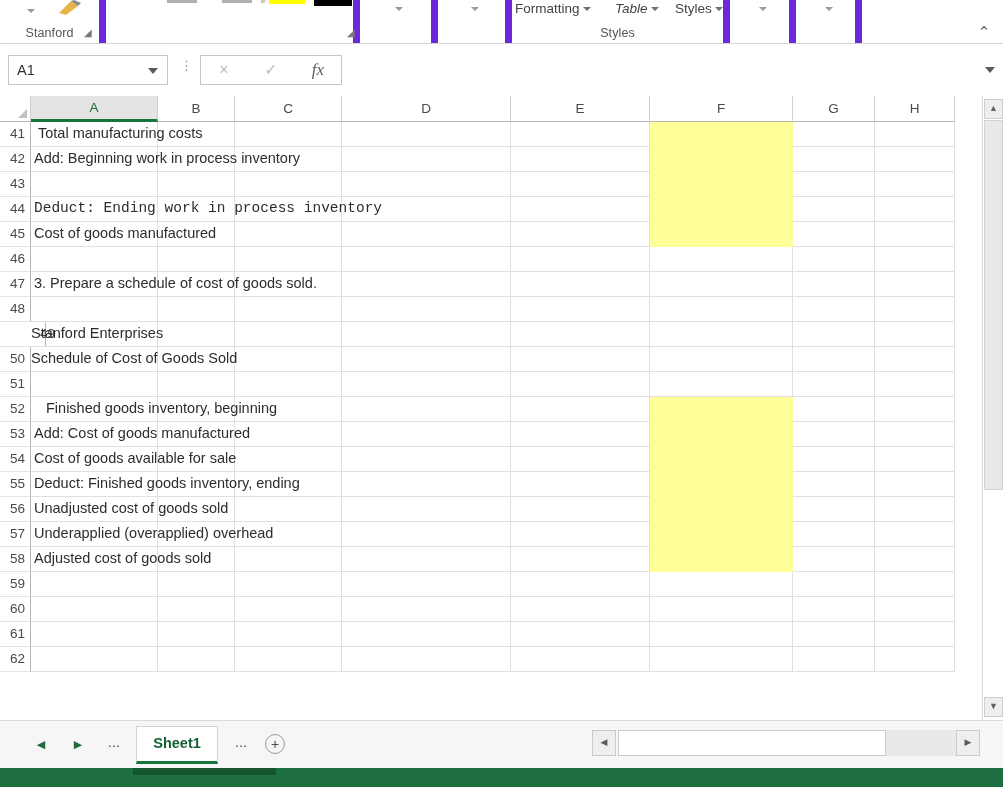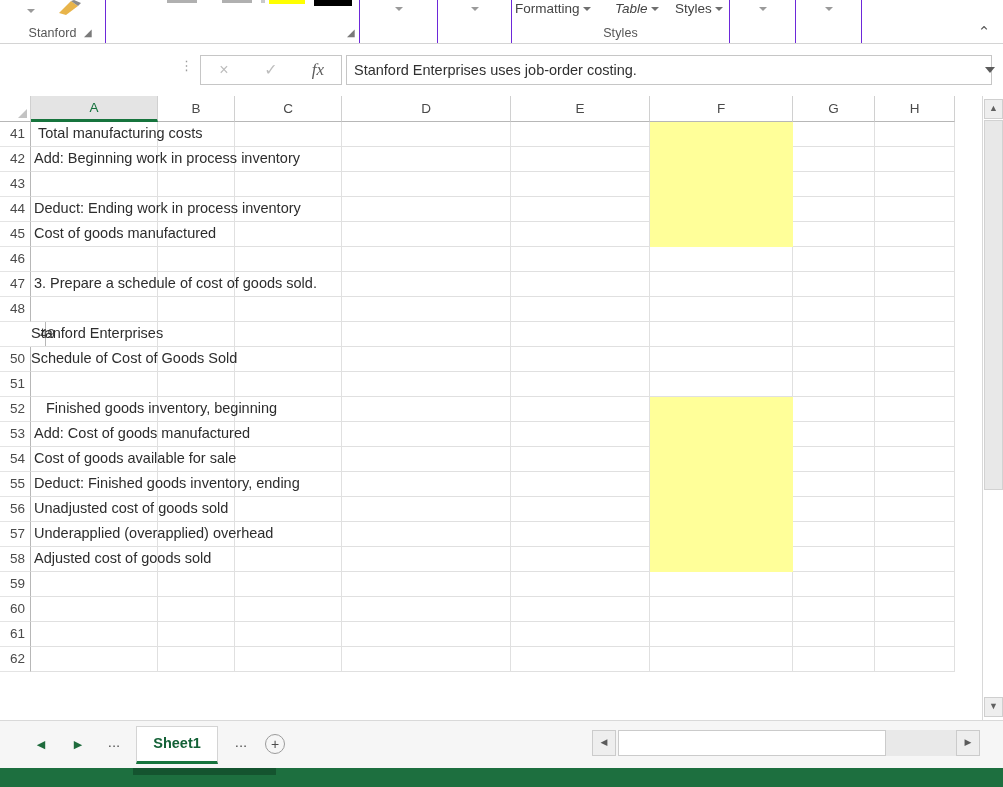--- a/index.html
+++ b/index.html
@@ -25,21 +25,21 @@
     height: 44px;
     background: #ffffff;
     border-bottom: 1px solid #d4d4d4;
     box-sizing: border-box;
   }
   .rib-group {
     position: absolute;
     top: 0;
     height: 43px;
     box-sizing: border-box;
-    border-right: 1px solid #6d28d9;
+    border-right: 7px solid #6d28d9;
   }
   .rib-label {
     position: absolute;
     bottom: 3px;
     width: 100%;
     text-align: center;
     font-size: 12.5px;
     color: #555555;
     letter-spacing: 0.1px;
   }
@@ -446,27 +446,30 @@
   </div>
 
   <div class="rib-group" style="left:796px; width:66px;">
     <span class="caret-small" style="left:29px; top:7px;"></span>
   </div>
 
   <div class="ribbon-collapse">⌃</div>
 </div>
 
 <div class="fbar">
+  <div class="namebox">
+    <span>A1</span>
+    <span class="namebox-caret"></span>
+  </div>
   <div class="fbar-dots">⋮</div>
   <div class="fbtn-group">
     <div class="fbtn" style="left:0px;">×</div>
     <div class="fbtn" style="left:47px;">✓</div>
     <div class="fbtn fx" style="left:94px;">fx</div>
   </div>
-  <div class="formula-input">Stanford Enterprises uses job-order costing.</div>
   <span class="formula-caret"></span>
 </div>
 
 <div class="grid-wrap">
   <div class="corner">
     <span class="corner-tri"></span>
   </div>
   <div id="colheads">
       <div class="colhead sel" style="left: 31px; width: 127px;">A</div>
       <div class="colhead" style="left: 158px; width: 77px;">B</div>
@@ -529,21 +532,21 @@
       <div class="cell" style="left: 793px; width: 82px; top: 76px; height: 25px;"></div>
       <div class="cell" style="left: 875px; width: 80px; top: 76px; height: 25px;"></div>
       <div class="cell" style="left: 31px; width: 127px; top: 101px; height: 25px;"></div>
       <div class="cell" style="left: 158px; width: 77px; top: 101px; height: 25px;"></div>
       <div class="cell" style="left: 235px; width: 107px; top: 101px; height: 25px;"></div>
       <div class="cell" style="left: 342px; width: 169px; top: 101px; height: 25px;"></div>
       <div class="cell" style="left: 511px; width: 139px; top: 101px; height: 25px;"></div>
       <div class="cell fill" style="left: 650px; width: 143px; top: 101px; height: 25px;"></div>
       <div class="cell" style="left: 793px; width: 82px; top: 101px; height: 25px;"></div>
       <div class="cell" style="left: 875px; width: 80px; top: 101px; height: 25px;"></div>
-      <div class="celltext" style="top: 101px; height: 25px; line-height: 23px; left: 34px; width: 620px;">Deduct: Ending work in process inventory</div>
+      <div class="celltext" style="top: 101px; height: 25px; line-height: 23px; left: 34px; width: 620px; font-family: Liberation Mono, monospace;">Deduct: Ending work in process inventory</div>
       <div class="cell" style="left: 31px; width: 127px; top: 126px; height: 25px;"></div>
       <div class="cell" style="left: 158px; width: 77px; top: 126px; height: 25px;"></div>
       <div class="cell" style="left: 235px; width: 107px; top: 126px; height: 25px;"></div>
       <div class="cell" style="left: 342px; width: 169px; top: 126px; height: 25px;"></div>
       <div class="cell" style="left: 511px; width: 139px; top: 126px; height: 25px;"></div>
       <div class="cell fill" style="left: 650px; width: 143px; top: 126px; height: 25px;"></div>
       <div class="cell" style="left: 793px; width: 82px; top: 126px; height: 25px;"></div>
       <div class="cell" style="left: 875px; width: 80px; top: 126px; height: 25px;"></div>
       <div class="celltext" style="top: 126px; height: 25px; line-height: 23px; left: 34px; width: 620px;">Cost of goods manufactured</div>
       <div class="cell" style="left: 31px; width: 127px; top: 151px; height: 25px;"></div>

